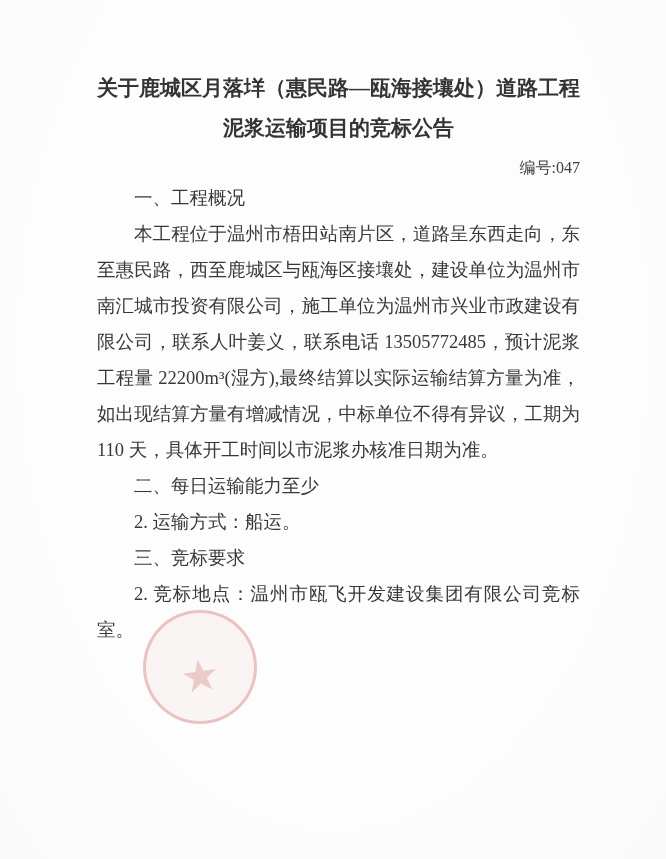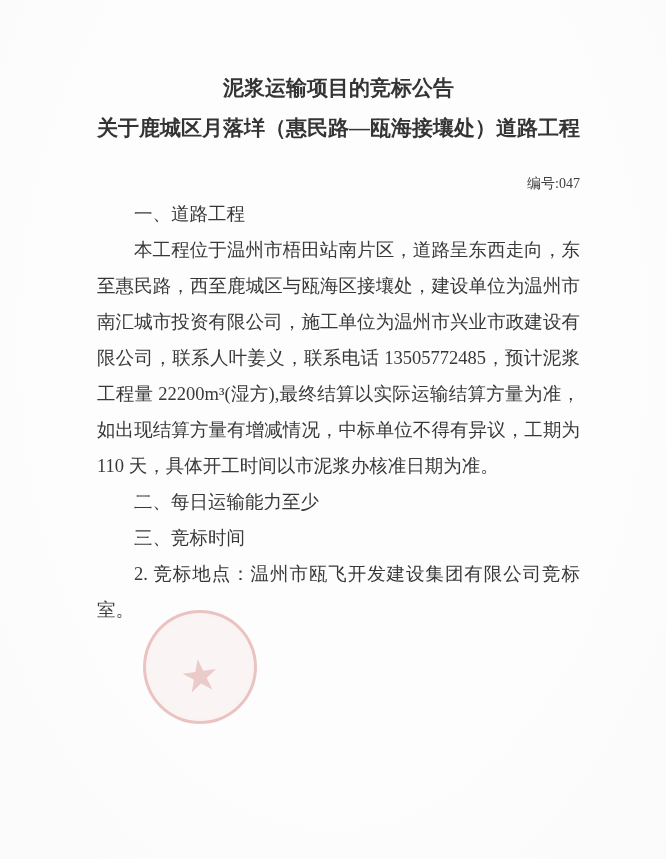--- a/index.html
+++ b/index.html
@@ -35,22 +35,22 @@
   .title {
     margin: 0;
     font-size: 21px;
     font-weight: 700;
     line-height: 40px;
     text-align: center;
     letter-spacing: 0px;
     color: #343434;
   }
   .doc-number {
-    margin-top: 24px;
-    font-size: 14px;
+    margin-top: 8px;
+    font-size: 16px;
     line-height: 24px;
     text-align: right;
     color: #3e3e3e;
   }
   .body-text {
     margin-top: 0px;
     font-size: 18.5px;
     line-height: 36px;
     text-align: justify;
     text-justify: inter-ideograph;
@@ -93,25 +93,26 @@
 <body>
 
 <div class="page">
 
   <div class="seal">
     <div class="seal-ring"></div>
     <div class="seal-star">★</div>
   </div>
 
   <div class="content">
+    <h1 class="title">关于鹿城区月落垟（惠民路—瓯海接壤处）道路工程</h1>
     <h1 class="title">泥浆运输项目的竞标公告</h1>
-    <h1 class="title">关于鹿城区月落垟（惠民路—瓯海接壤处）道路工程</h1>
     <div class="doc-number">编号:047</div>
     <div class="body-text">
-        <p>一、道路工程</p>
+        <p>一、工程概况</p>
         <p>本工程位于温州市梧田站南片区，道路呈东西走向，东至惠民路，西至鹿城区与瓯海区接壤处，建设单位为温州市南汇城市投资有限公司，施工单位为温州市兴业市政建设有限公司，联系人叶姜义，联系电话 13505772485，预计泥浆工程量 22200m³(湿方),最终结算以实际运输结算方量为准，如出现结算方量有增减情况，中标单位不得有异议，工期为 110 天，具体开工时间以市泥浆办核准日期为准。</p>
         <p>二、每日运输能力至少</p>
-        <p>三、竞标时间</p>
+        <p>2. 运输方式：船运。</p>
+        <p>三、竞标要求</p>
         <p>2. 竞标地点：温州市瓯飞开发建设集团有限公司竞标室。</p>
       </div>
   </div>
 
 </div>
 
 </body></html>

